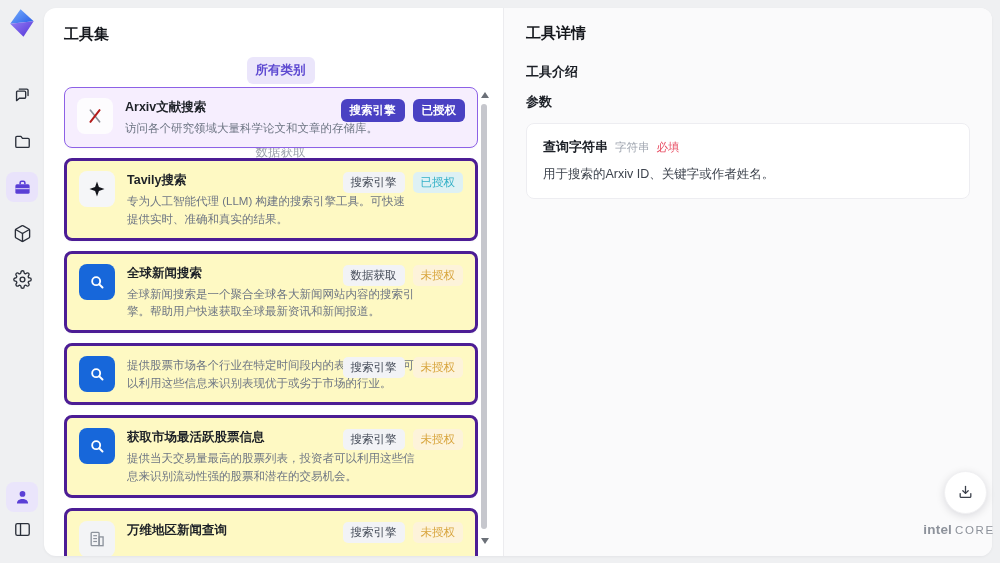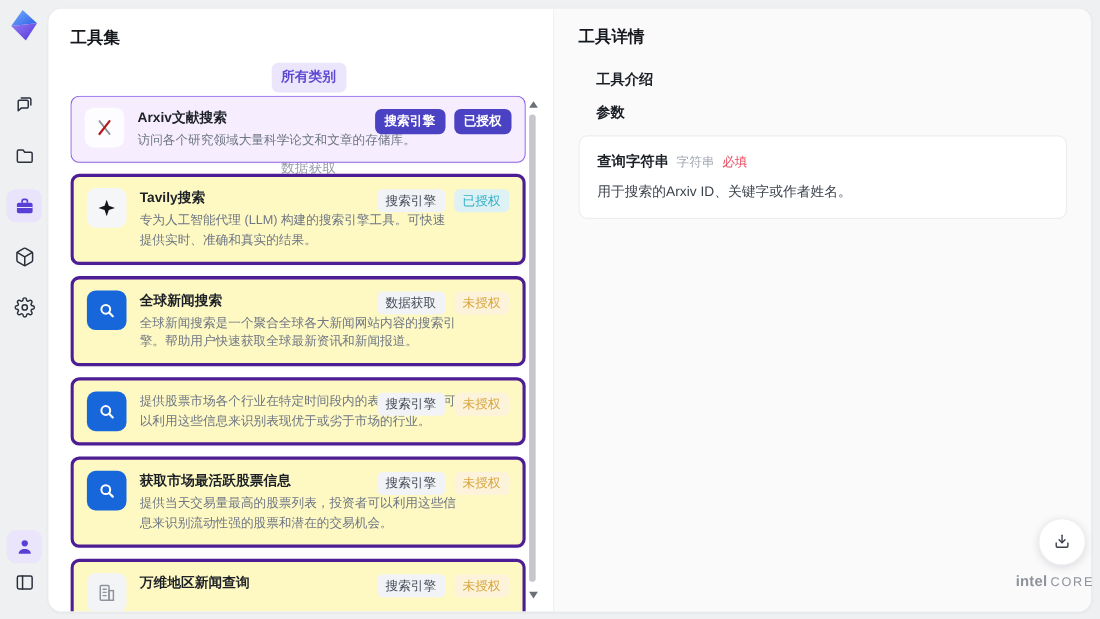--- a/index.html
+++ b/index.html
@@ -71,21 +71,21 @@
   .scroll-arrow.down{top:530px;border-top:6px solid #6b7078;}
 
   .divider{position:absolute;left:459px;top:0;bottom:0;width:1px;background:#ececef;}
 
   
   .right-panel{
     position:absolute;left:460px;right:0;top:0;bottom:0;
     background:#fafafb;padding:16px 22px;box-sizing:border-box;
   }
   .rp-title{font-size:15px;font-weight:bold;color:#15181d;margin:0 0 20px 0;}
-  .rp-section{font-size:13px;font-weight:bold;color:#1b1f26;margin:0 0 12px 16px;}
+  .rp-section{font-size:13px;font-weight:bold;color:#1b1f26;margin:0 0 12px 0;}
   .rp-card{
     background:#fff;border:1px solid #ededf1;border-radius:8px;
     padding:14px 16px;margin-bottom:22px;
   }
   .intro-text{font-size:12.5px;color:#30363f;line-height:1.6;}
   .param-head{display:flex;align-items:baseline;gap:7px;}
   .param-name{font-size:13px;font-weight:bold;color:#1b1f26;}
   .param-type{font-size:11.5px;color:#a0a6b0;}
   .param-req{font-size:11.5px;color:#e84d63;}
   .param-desc{font-size:12.5px;color:#3d434d;margin-top:9px;line-height:1.5;}

